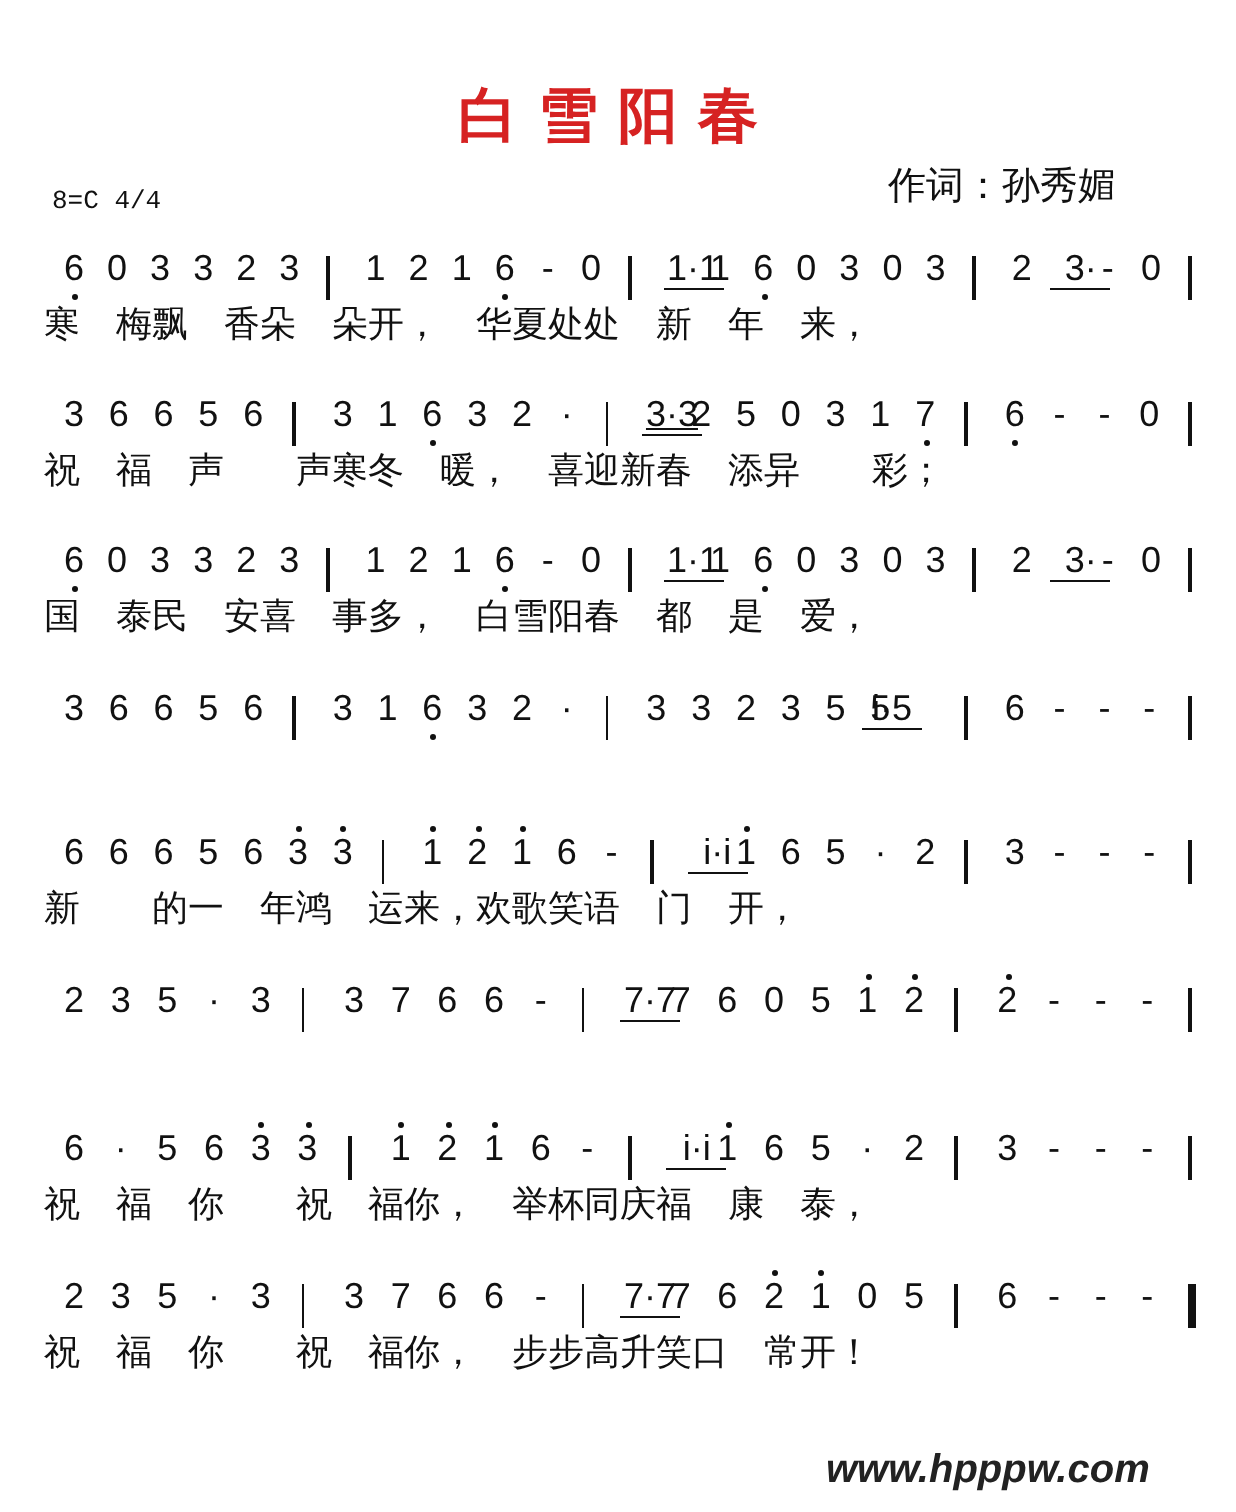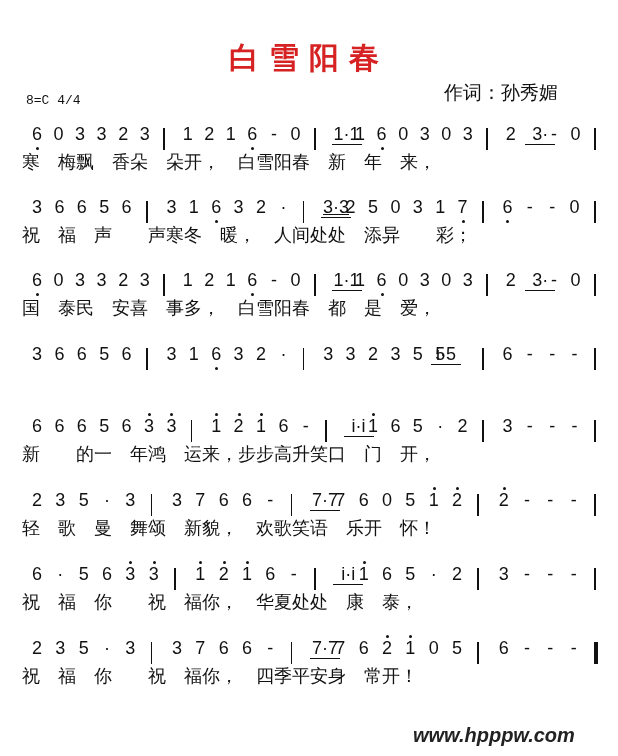--- a/index.html
+++ b/index.html
@@ -49,21 +49,21 @@
         <span class="n" style="left: 417.692px;">3</span>
         <span class="n" style="left: 439.231px;">0</span>
         <span class="n" style="left: 460.769px;">3</span>
         <div class="bar" style="left: 486.308px;"></div>
         <span class="n" style="left: 503.846px;">2</span>
         <span class="n u1" style="width: 30px; left: 525.385px;">3·</span>
         <span class="n" style="left: 546.923px;">-</span>
         <span class="n" style="left: 568.462px;">0</span>
         <div class="bar" style="left: 594px;"></div>
       </div>
-      <div class="lyrics">寒　梅飘　香朵　朵开，　白雪阳春　新　年　来，</div>
+      <div class="lyrics">寒　梅飘　香朵　朵开，　华夏处处　新　年　来，</div>
     </div>
     <div class="row" style="top: 183px;">
       <div class="notes">
         <span class="n" style="left: 30px;">3</span>
         <span class="n" style="left: 52.4px;">6</span>
         <span class="n" style="left: 74.8px;">6</span>
         <span class="n" style="left: 97.2px;">5</span>
         <span class="n" style="left: 119.6px;">6</span>
         <div class="bar" style="left: 146px;"></div>
         <span class="n" style="left: 164.4px;">3</span>
@@ -80,21 +80,21 @@
         <span class="n" style="left: 410.8px;">3</span>
         <span class="n" style="left: 433.2px;">1</span>
         <span class="n dot-below" style="left: 455.6px;">7</span>
         <div class="bar" style="left: 482px;"></div>
         <span class="n dot-below" style="left: 500.4px;">6</span>
         <span class="n" style="left: 522.8px;">-</span>
         <span class="n" style="left: 545.2px;">-</span>
         <span class="n" style="left: 567.6px;">0</span>
         <div class="bar" style="left: 594px;"></div>
       </div>
-      <div class="lyrics">祝　福　声　　声寒冬　暖，　人间处处　添异　　彩；</div>
+      <div class="lyrics">祝　福　声　　声寒冬　暖，　喜迎新春　添异　　彩；</div>
     </div>
     <div class="row" style="top: 256px;">
       <div class="notes">
         <span class="n dot-below" style="left: 30px;">6</span>
         <span class="n" style="left: 51.5385px;">0</span>
         <span class="n" style="left: 73.0769px;">3</span>
         <span class="n" style="left: 94.6154px;">3</span>
         <span class="n" style="left: 116.154px;">2</span>
         <span class="n" style="left: 137.692px;">3</span>
         <div class="bar" style="left: 163.231px;"></div>
@@ -173,21 +173,21 @@
         <span class="n" style="left: 410.8px;">5</span>
         <span class="n" style="left: 433.2px;">·</span>
         <span class="n" style="left: 455.6px;">2</span>
         <div class="bar" style="left: 482px;"></div>
         <span class="n" style="left: 500.4px;">3</span>
         <span class="n" style="left: 522.8px;">-</span>
         <span class="n" style="left: 545.2px;">-</span>
         <span class="n" style="left: 567.6px;">-</span>
         <div class="bar" style="left: 594px;"></div>
       </div>
-      <div class="lyrics">新　　的一　年鸿　运来，步步高升笑口　门　开，</div>
+      <div class="lyrics">新　　的一　年鸿　运来，欢歌笑语　门　开，</div>
     </div>
     <div class="row" style="top: 476px;">
       <div class="notes">
         <span class="n" style="left: 30px;">2</span>
         <span class="n" style="left: 53.3333px;">3</span>
         <span class="n" style="left: 76.6667px;">5</span>
         <span class="n" style="left: 100px;">·</span>
         <span class="n" style="left: 123.333px;">3</span>
         <div class="bar" style="left: 150.667px;"></div>
         <span class="n" style="left: 170px;">3</span>
@@ -203,21 +203,20 @@
         <span class="n" style="left: 403.333px;">5</span>
         <span class="n dot-above" style="left: 426.667px;">1</span>
         <span class="n dot-above" style="left: 450px;">2</span>
         <div class="bar" style="left: 477.333px;"></div>
         <span class="n dot-above" style="left: 496.667px;">2</span>
         <span class="n" style="left: 520px;">-</span>
         <span class="n" style="left: 543.333px;">-</span>
         <span class="n" style="left: 566.667px;">-</span>
         <div class="bar" style="left: 594px;"></div>
       </div>
-      <div class="lyrics">轻　歌　曼　舞颂　新貌，　欢歌笑语　乐开　怀！</div>
     </div>
     <div class="row" style="top: 550px;">
       <div class="notes">
         <span class="n" style="left: 30px;">6</span>
         <span class="n" style="left: 53.3333px;">·</span>
         <span class="n" style="left: 76.6667px;">5</span>
         <span class="n" style="left: 100px;">6</span>
         <span class="n dot-above" style="left: 123.333px;">3</span>
         <span class="n dot-above" style="left: 146.667px;">3</span>
         <div class="bar" style="left: 174px;"></div>
@@ -233,21 +232,21 @@
         <span class="n" style="left: 403.333px;">5</span>
         <span class="n" style="left: 426.667px;">·</span>
         <span class="n" style="left: 450px;">2</span>
         <div class="bar" style="left: 477.333px;"></div>
         <span class="n" style="left: 496.667px;">3</span>
         <span class="n" style="left: 520px;">-</span>
         <span class="n" style="left: 543.333px;">-</span>
         <span class="n" style="left: 566.667px;">-</span>
         <div class="bar" style="left: 594px;"></div>
       </div>
-      <div class="lyrics">祝　福　你　　祝　福你，　华夏处处　康　泰，</div>
+      <div class="lyrics">祝　福　你　　祝　福你，　举杯同庆福　康　泰，</div>
     </div>
     <div class="row" style="top: 624px;">
       <div class="notes">
         <span class="n" style="left: 30px;">2</span>
         <span class="n" style="left: 53.3333px;">3</span>
         <span class="n" style="left: 76.6667px;">5</span>
         <span class="n" style="left: 100px;">·</span>
         <span class="n" style="left: 123.333px;">3</span>
         <div class="bar" style="left: 150.667px;"></div>
         <span class="n" style="left: 170px;">3</span>
@@ -263,17 +262,17 @@
         <span class="n dot-above" style="left: 403.333px;">1</span>
         <span class="n" style="left: 426.667px;">0</span>
         <span class="n" style="left: 450px;">5</span>
         <div class="bar" style="left: 477.333px;"></div>
         <span class="n" style="left: 496.667px;">6</span>
         <span class="n" style="left: 520px;">-</span>
         <span class="n" style="left: 543.333px;">-</span>
         <span class="n" style="left: 566.667px;">-</span>
         <div class="bar final" style="left: 594px;"></div>
       </div>
-      <div class="lyrics">祝　福　你　　祝　福你，　四季平安身　常开！</div>
+      <div class="lyrics">祝　福　你　　祝　福你，　步步高升笑口　常开！</div>
     </div>
   </div>
 
 <div class="watermark">www.hpppw.com</div>
 
 </body></html>

